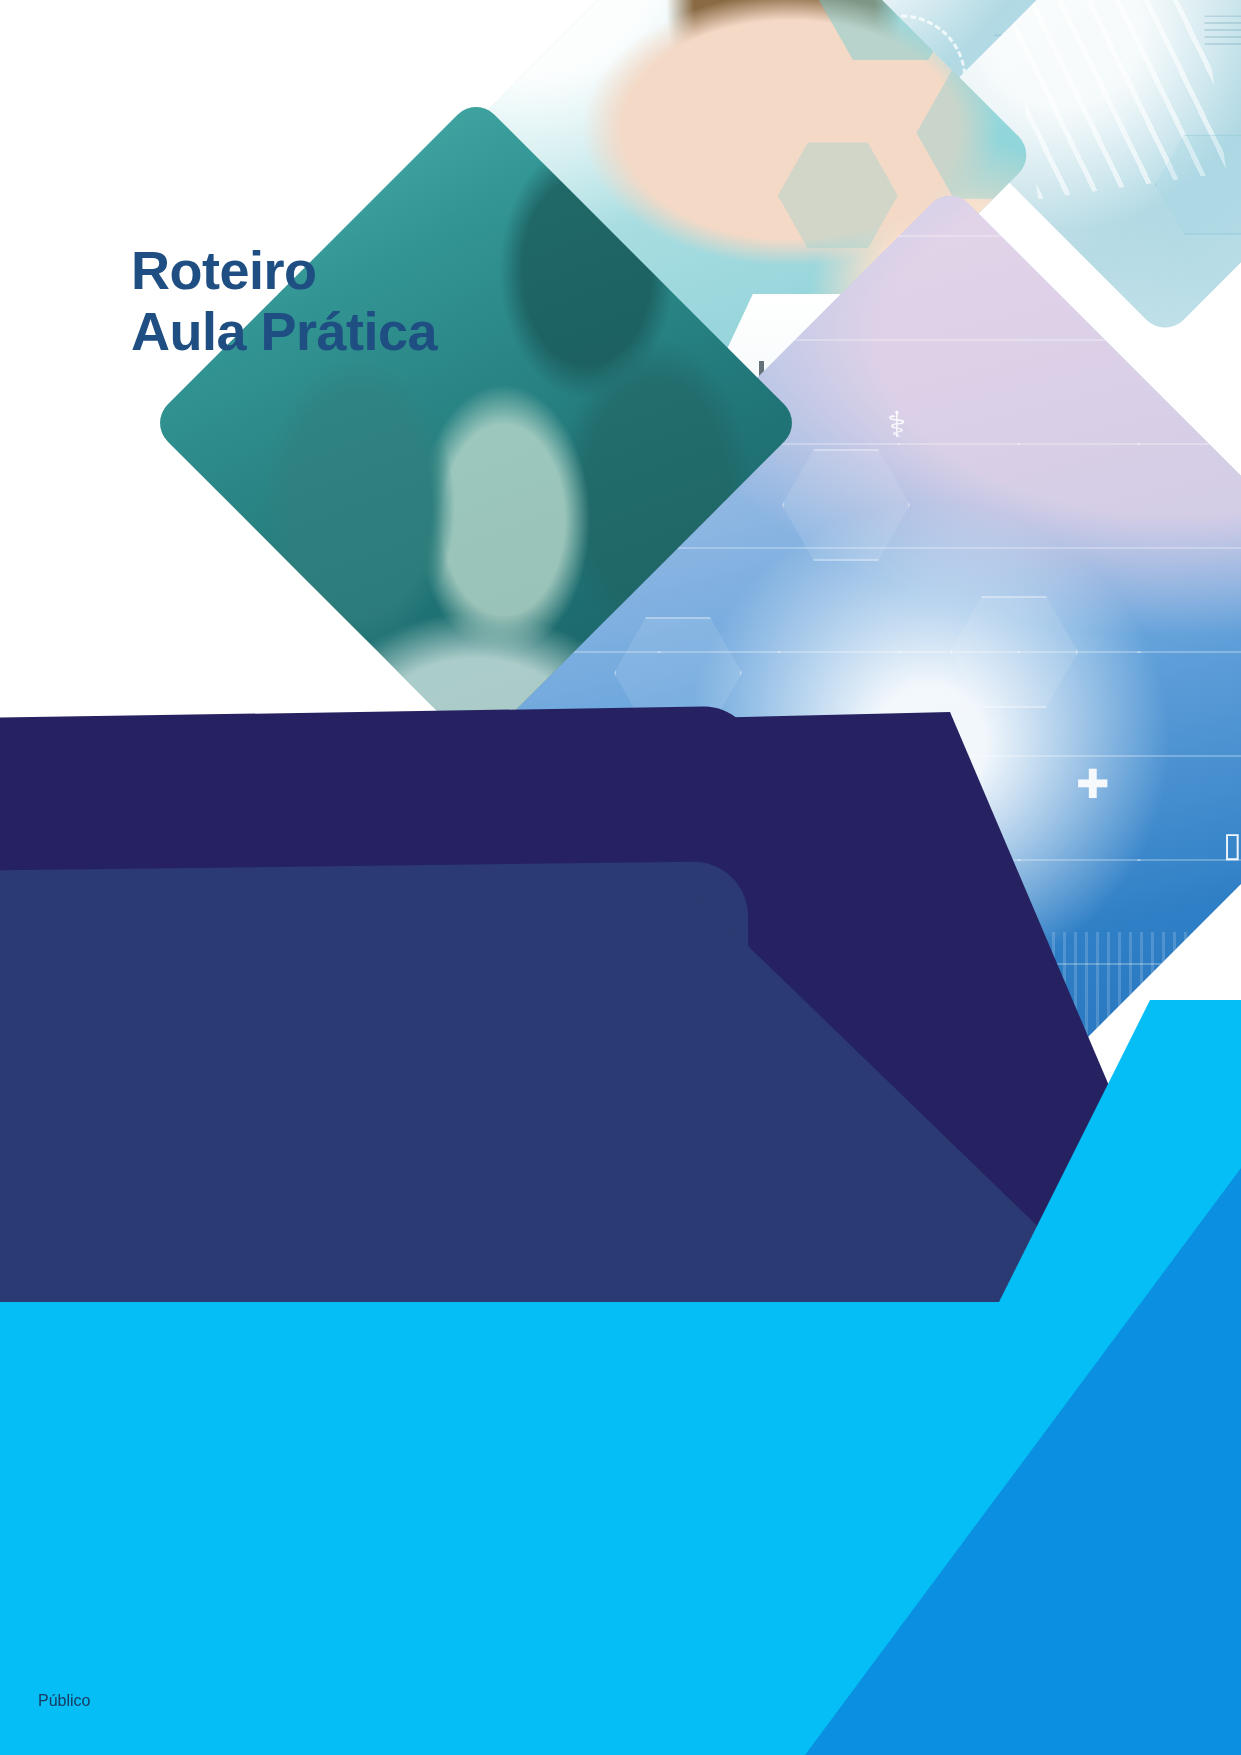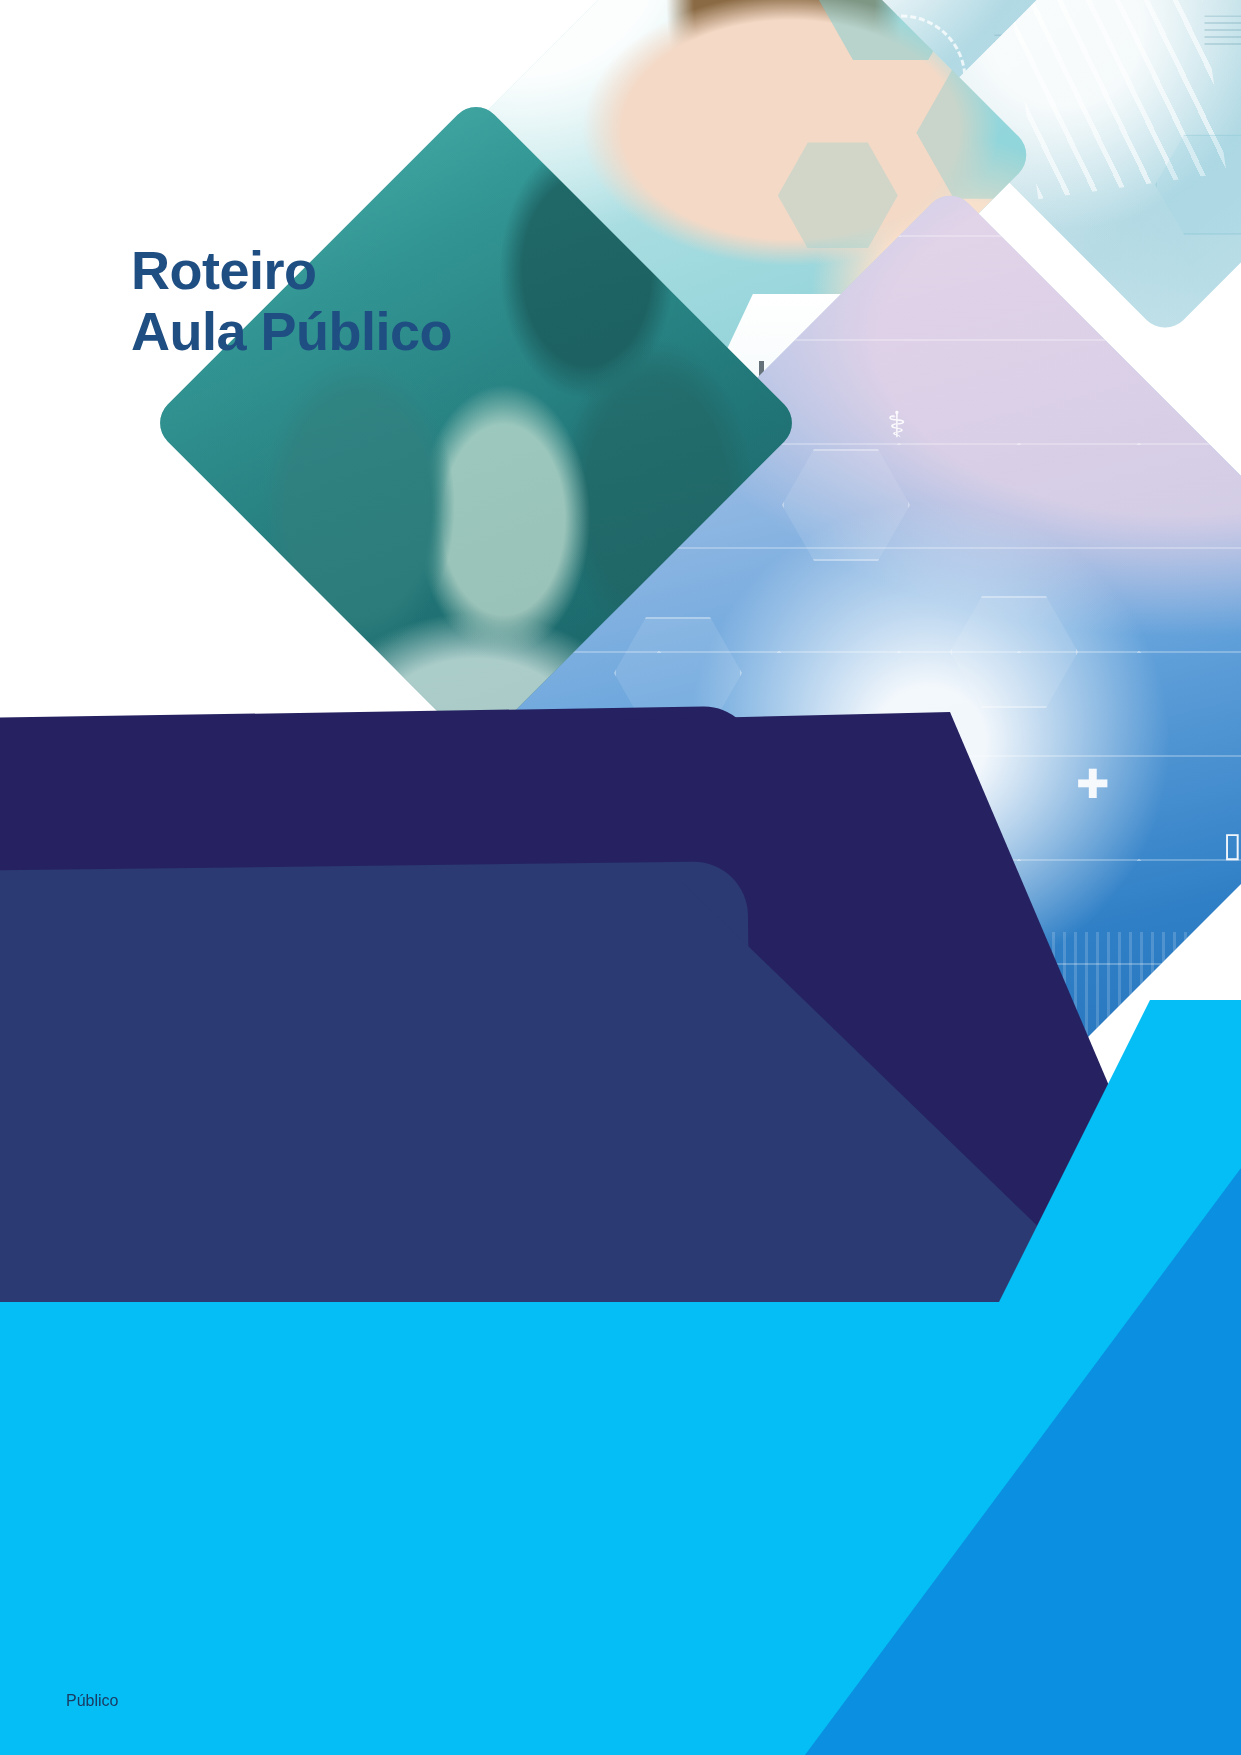--- a/index.html
+++ b/index.html
@@ -247,21 +247,20 @@
     font-size:31px;
     font-weight:bold;
     letter-spacing:.4px;
   }
   .footer {
     position:absolute;
     left:38px; top:1692px;
     color:#1b3b63;
     font-size:16px;
     font-weight:normal;
-    margin-left:28px;
   }
 </style>
 </head>
 <body>
 
 <div class="page">
 
   <div class="collage">
 
     <div class="dia dia-tech3">
@@ -330,18 +329,18 @@
   <div class="navy-dark-fill"></div>
   <div class="navy-wedge"></div>
   <div class="navy-light"></div>
   <div class="navy-light-slant"></div>
 
   <div class="cyan-band"></div>
   <div class="cyan-stripe"></div>
   <div class="blue-tri"></div>
 
   <div class="title">Roteiro
-Aula Público</div>
+Aula Prática</div>
 
 
   <div class="footer">Público</div>
 
 </div>
 
 </body></html>

